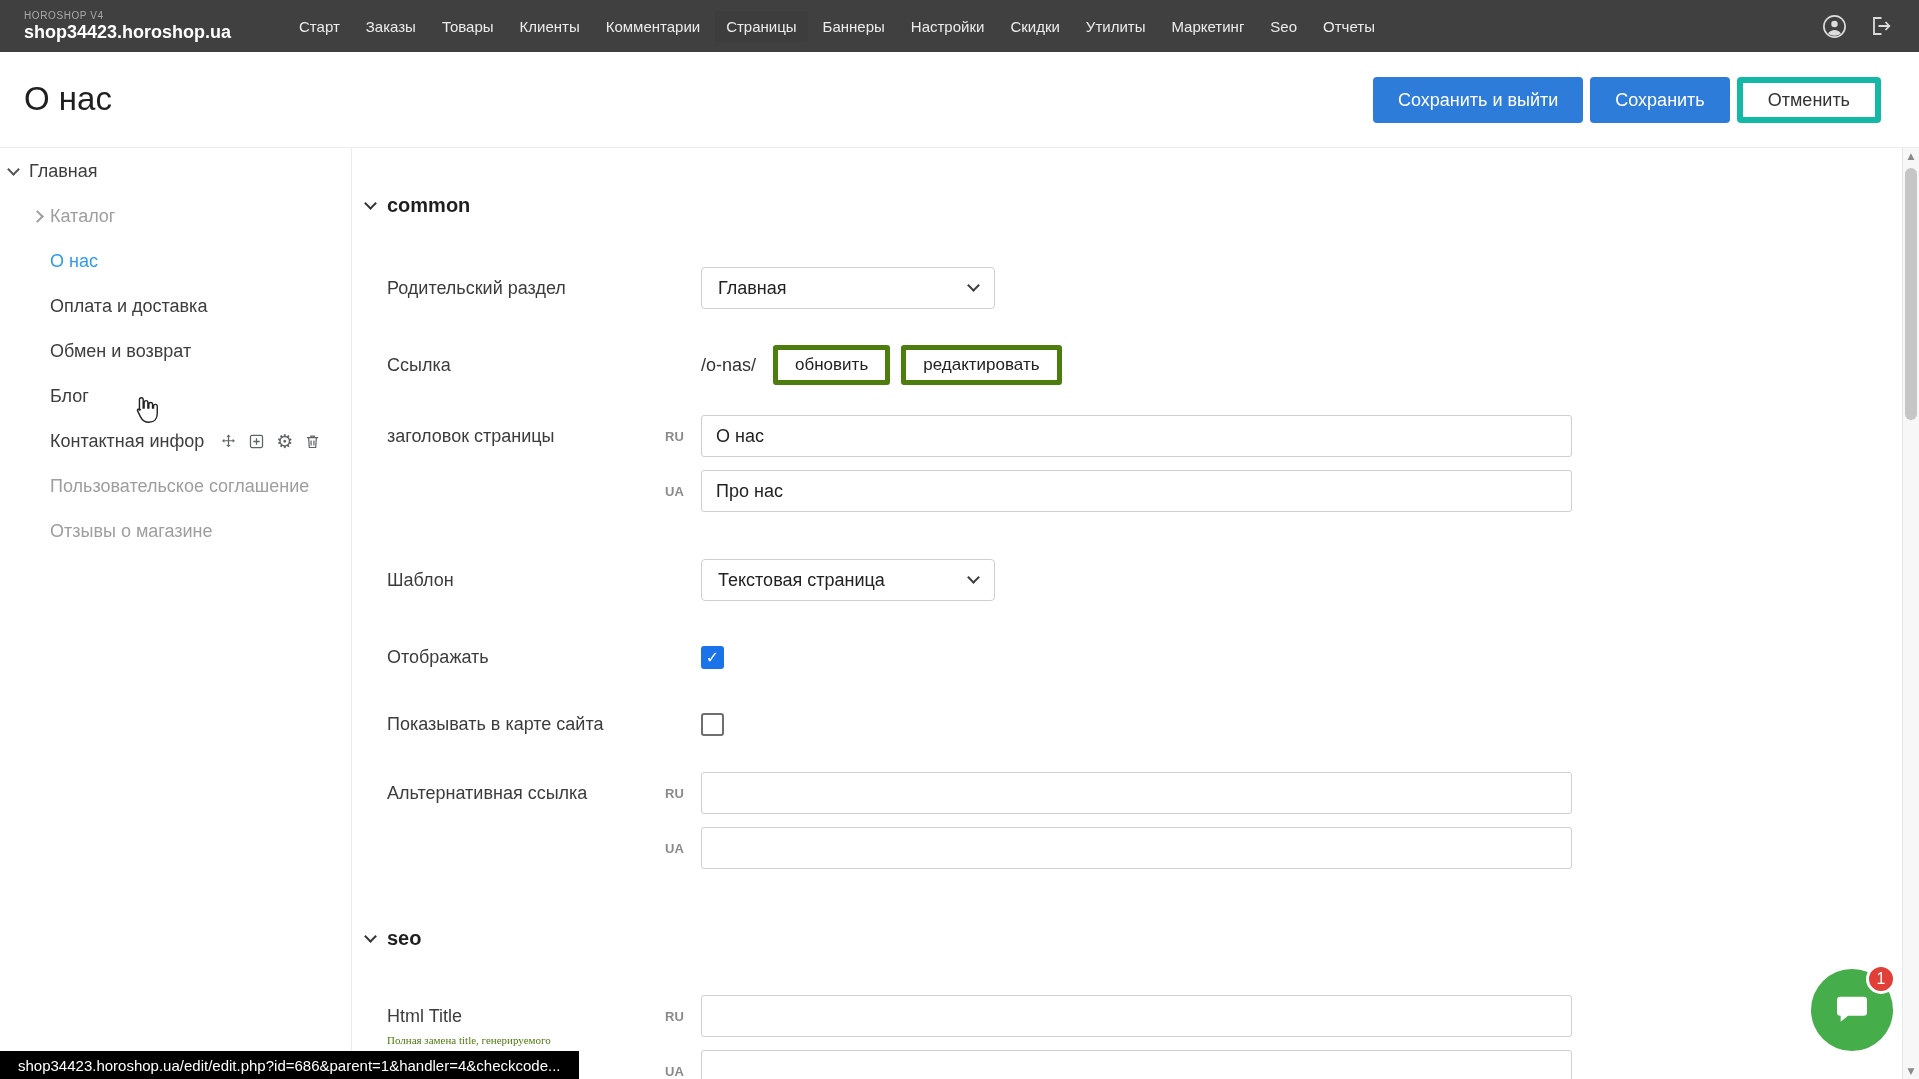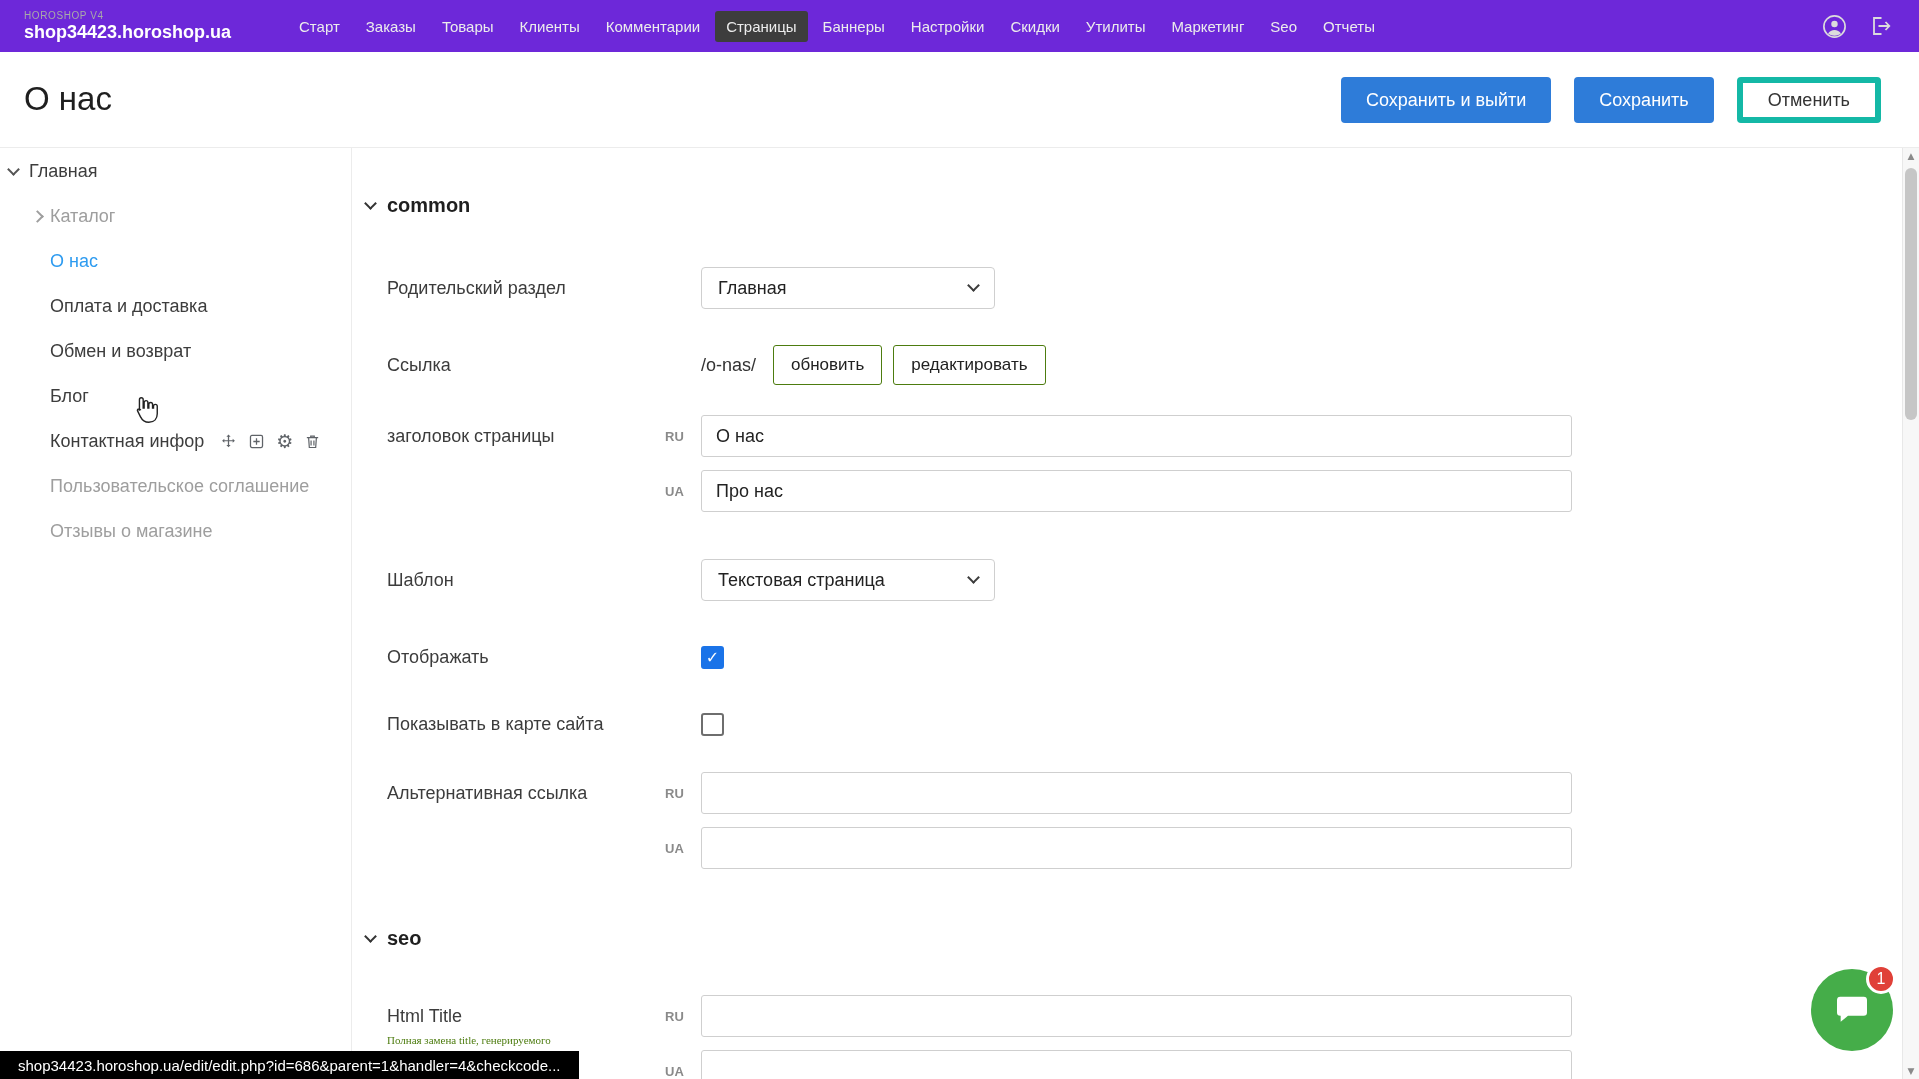--- a/index.html
+++ b/index.html
@@ -1,35 +1,35 @@
 <!DOCTYPE html>
 <html><head>
 <meta charset="utf-8">
 <style>
   * { box-sizing: border-box; margin: 0; padding: 0; }
   html,body { width:1919px; height:1079px; overflow:hidden; background:#fff;
     font-family:"Liberation Sans","DejaVu Sans",sans-serif; color:#222; }
 
   
   .topbar { position:absolute; top:0; left:0; width:1919px; height:52px;
-    background:#6d28d9; display:flex; align-items:center; z-index:30; }
+    background:#404040; display:flex; align-items:center; z-index:30; }
   .brand { margin-left:24px; width:262px; cursor:pointer; }
   .brand-top { font-size:10px; color:#a9a9a9; letter-spacing:.6px; }
   .brand-domain { font-size:18px; font-weight:bold; color:#fff; margin-top:1px; }
   .nav { display:flex; align-items:center; height:100%; }
   .nav-item { padding:7px 11px; margin:0 2px; font-size:15px; color:#ececec;
     cursor:pointer; border-radius:3px; white-space:nowrap; }
   .nav-item.active { background:#3d3d3d; }
   .topbar-icons { margin-left:auto; display:flex; align-items:center; gap:20px; margin-right:26px; }
   .tb-icon { width:26px; height:26px; display:flex; align-items:center; justify-content:center; cursor:pointer; }
 
   
   .header { position:absolute; top:52px; left:0; width:1919px; height:95px; background:#fff; z-index:20; }
   .page-title { position:absolute; left:24px; top:28px; font-size:33px; font-weight:400; color:#1f1f1f; }
-  .header-buttons { position:absolute; right:38px; top:25px; display:flex; gap:23px; }
+  .header-buttons { position:absolute; right:38px; top:25px; display:flex; gap:7px; }
   .btn { height:46px; padding:0 25px; font-size:18px; border-radius:4px; border:none;
     display:flex; align-items:center; cursor:pointer; font-family:inherit; }
   .btn-primary { background:#2e7cd9; color:#fff; }
   .btn-outline { background:#fff; border:6px solid #14b8a6; color:#333; }
 
   
   .content { position:absolute; top:147px; left:0; width:1919px; bottom:0;
     border-top:1px solid #ececec; display:flex; overflow:hidden; }
 
   
@@ -68,21 +68,21 @@
     transform:rotate(45deg); margin-left:auto; margin-top:-5px; }
 
   .stack { display:flex; flex-direction:column; gap:13px; }
   .input-wrap { position:relative; }
   .lang-badge { position:absolute; left:-36px; top:50%; transform:translateY(-50%);
     font-size:13px; font-weight:bold; color:#8a8a8a; }
   .text-input { width:871px; height:42px; border:1px solid #cfcfcf; border-radius:3px;
     font-size:18px; padding:0 14px; color:#222; font-family:inherit; background:#fff; }
 
   .link-path { font-size:18px; color:#333; margin-right:17px; }
-  .mini-btn { height:40px; padding:0 17px; background:#fff; border:1px solid #4d7c0f;
+  .mini-btn { height:40px; padding:0 17px; background:#fff; border:5px solid #4d7c0f;
     border-radius:3px; font-size:17px; color:#222; cursor:pointer; font-family:inherit; margin-right:11px; }
 
   .checkbox { width:23px; height:23px; border:2px solid #6e6e6e; border-radius:3px;
     background:#fff; display:inline-flex; align-items:center; justify-content:center; cursor:pointer; }
   .checkbox.checked { background:#1a73e8; border-color:#1a73e8; }
   .checkbox.checked::after { content:"✓"; color:#fff; font-size:16px; font-weight:bold; }
 
   
   .mb36 { margin-bottom:36px; } .mb30 { margin-bottom:30px; } .mb47 { margin-bottom:47px; }
   .mb45 { margin-bottom:45px; } .mb44 { margin-bottom:44px; } .mb58 { margin-bottom:58px; }

